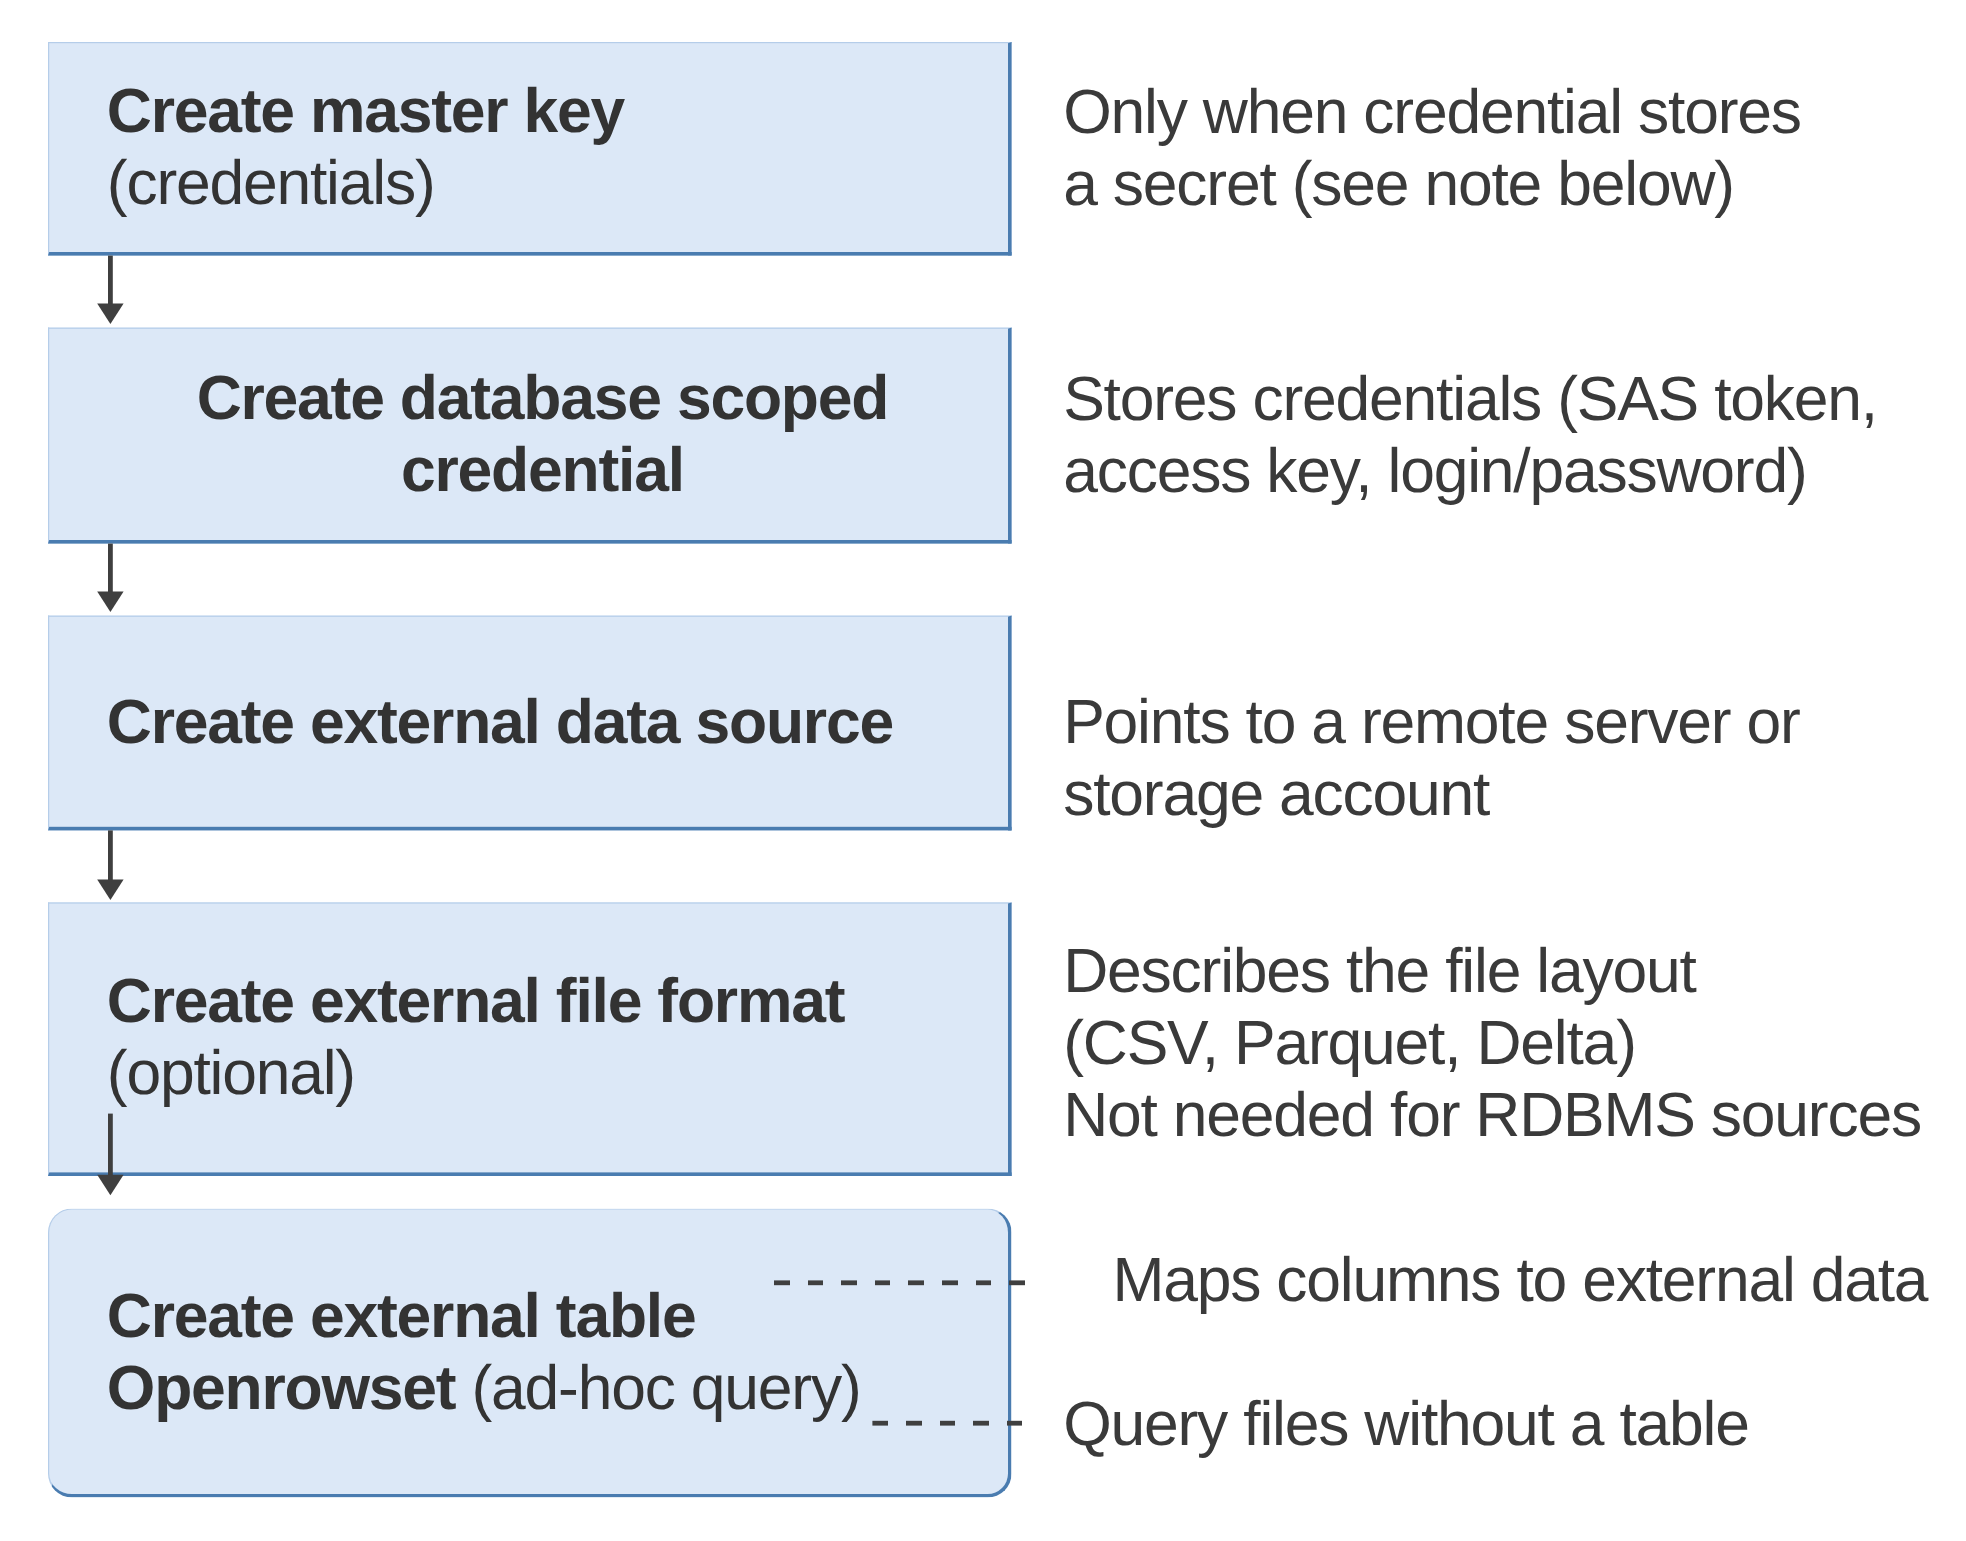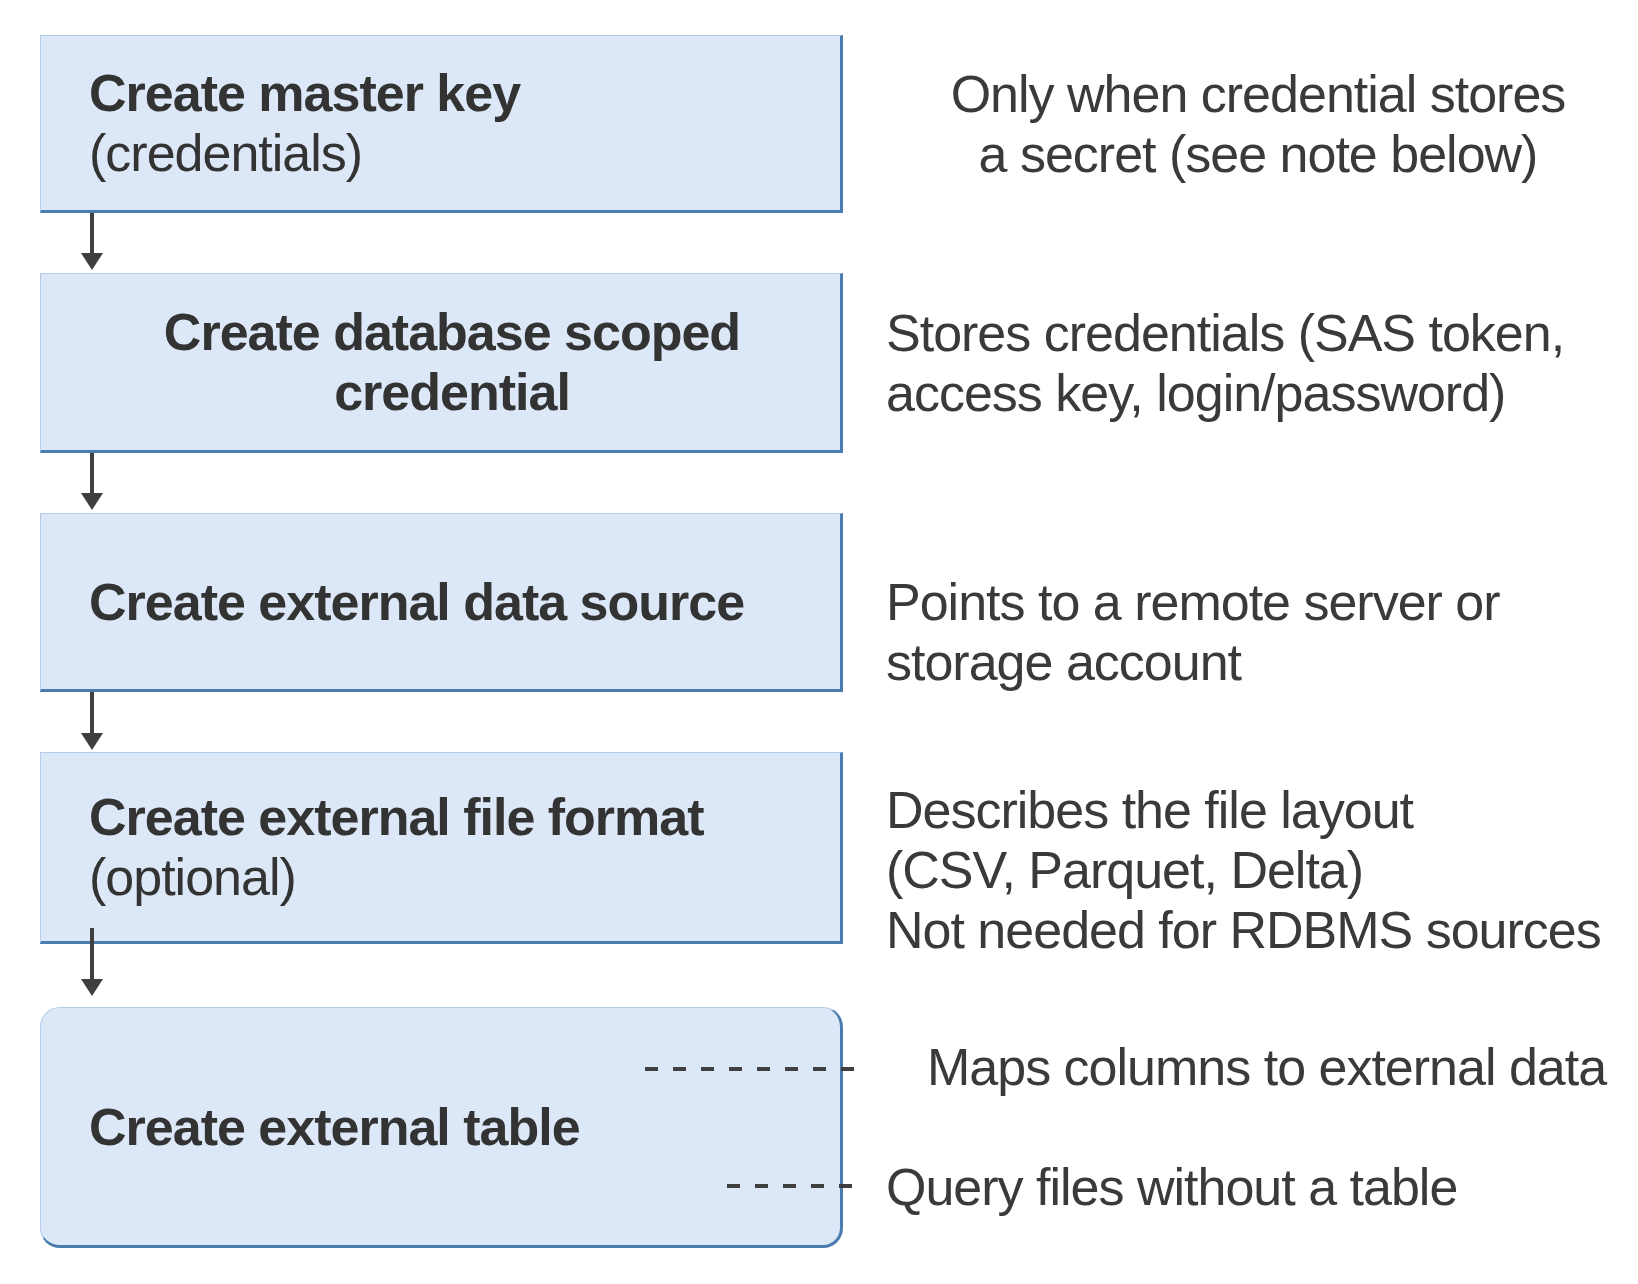--- a/index.html
+++ b/index.html
@@ -18,28 +18,28 @@
     padding-left:48px;padding-right:25px;
     color:#333333;
     font-size:52px;line-height:60px;letter-spacing:-1px;
   }
   .line{display:block;}
   .bold{font-weight:bold;}
   .pre{white-space:pre-line;text-align:center;}
   .box1{top:35px;height:178px;}
   .box2{top:273px;height:180px;}
   .box3{top:513px;height:179px;}
-  .box4{top:752px;height:192px;}
+  .box4{top:752px;height:228px;}
   .box5{top:1007px;height:241px;border-radius:20px;}
   .annotation{
     position:absolute;left:886px;width:744px;
     color:#3a3a3a;font-size:52px;line-height:60px;letter-spacing:-1px;
     white-space:pre-line;
   }
-  .ann1{top:64px;text-align:center;}
+  .ann1{top:64px;}
   .ann2{top:303px;}
   .ann3{top:572px;}
   .ann4{top:780px;}
   .ann5{top:1037px;margin-left:41px;}
   .ann6{top:1157px;}
   .arrow{position:absolute;left:81px;width:22px;}
   .arrow .stem{
     position:absolute;left:9px;top:0;width:4px;background:#3f3f3f;
   }
   .arrow .head{
@@ -97,20 +97,21 @@
   <span class="line">(optional)</span>
 </div>
 
 <div class="arrow arrow4">
   <div class="stem"></div>
   <div class="head"></div>
 </div>
 
 <div class="box box5">
   <span class="line bold">Create external table</span>
+  <span class="line"><span class="bold">Openrowset</span><span> (ad-hoc query)</span></span>
 </div>
 
 <div class="dash dash1"></div>
 <div class="dash dash2"></div>
 
 <div class="annotation ann1">Only when credential stores
 a secret (see note below)</div>
 <div class="annotation ann2">Stores credentials (SAS token,
 access key, login/password)</div>
 <div class="annotation ann3">Points to a remote server or

